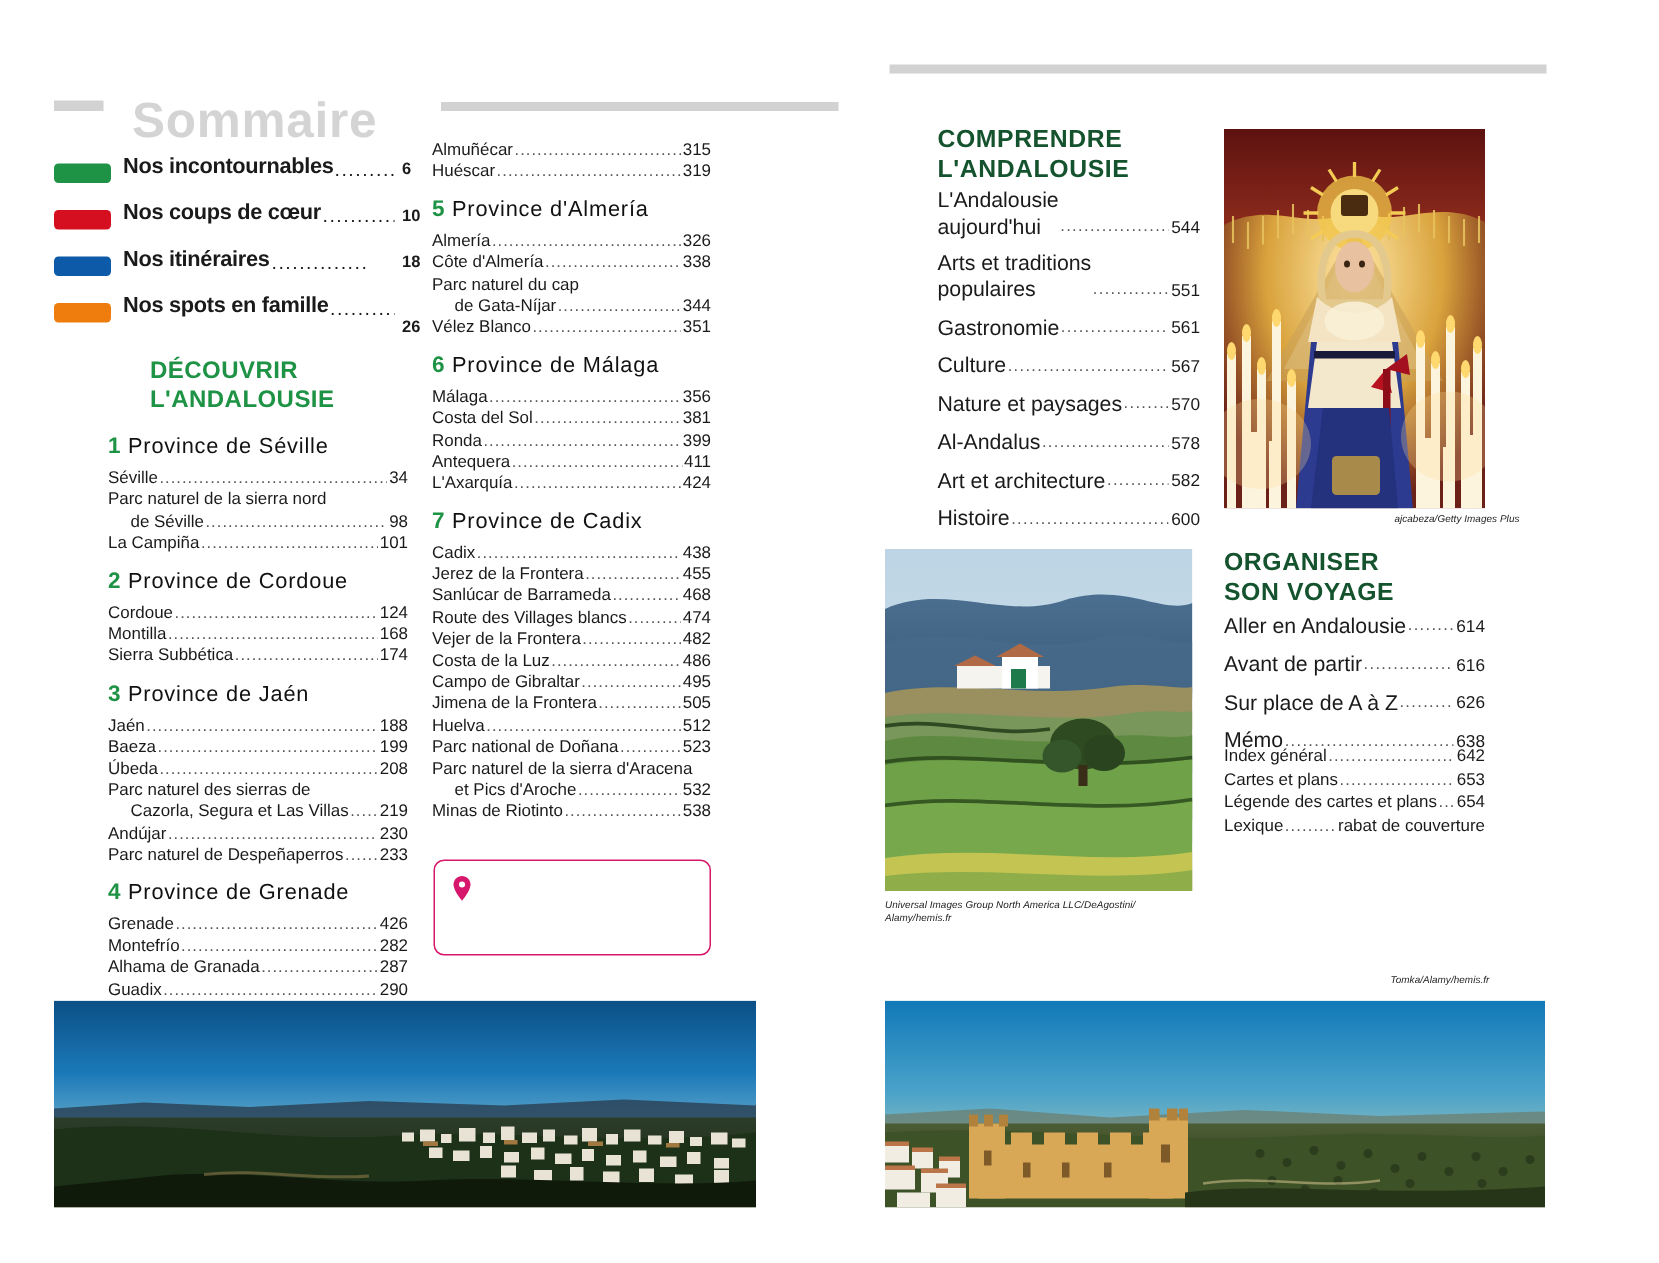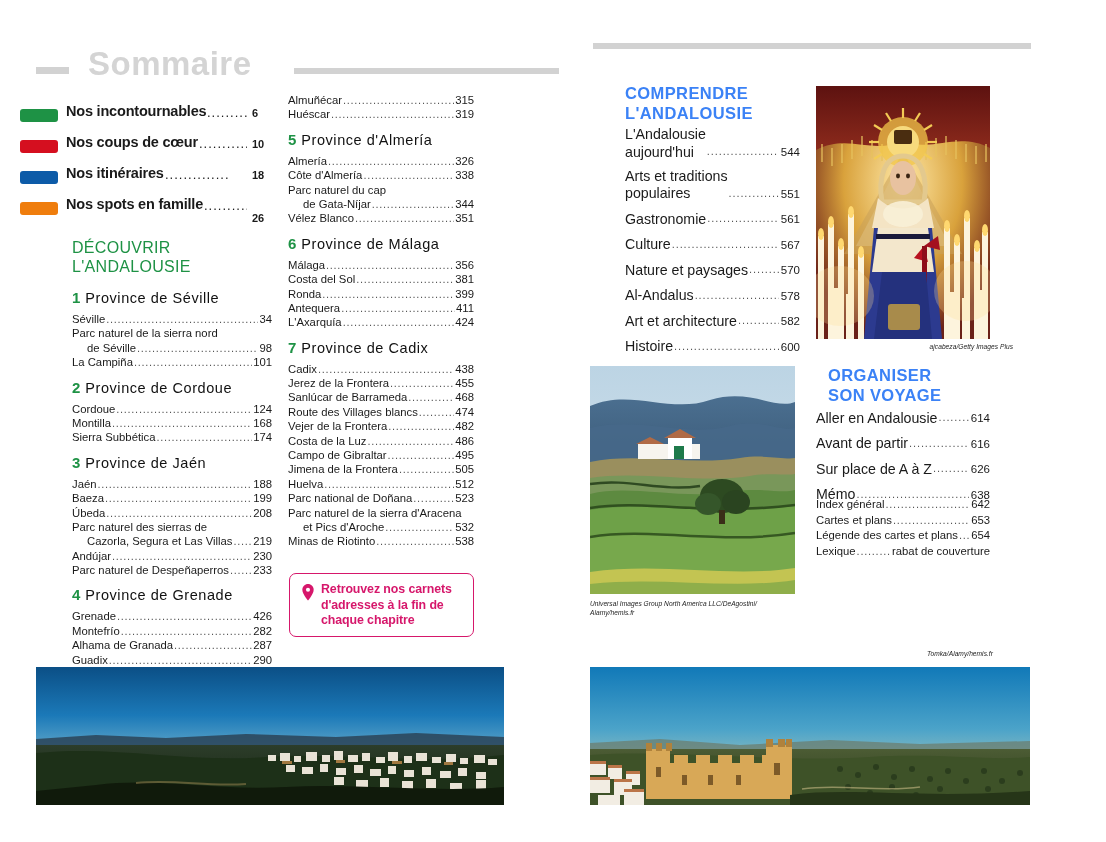--- a/index.html
+++ b/index.html
@@ -14,31 +14,31 @@
 
   
   #left-page { left: 0; top: 0; width: 553px; height: 842px; }
 
   .sommaire-head { position: absolute; left: 36px; top: 44px; width: 500px; height: 40px; }
   .rule-short {
     position: absolute; left: 0; top: 23px; width: 33px; height: 7px;
     background: #d2d2d2;
   }
   .sommaire-title {
-    position: absolute; left: 52px; top: 0px;
+    position: absolute; left: 52px; top: 16px;
     font-size: 33px; font-weight: bold; color: #d4d4d4;
     letter-spacing: 0.5px; line-height: 40px;
   }
   .rule-long {
     position: absolute; left: 258px; top: 24px; width: 265px; height: 6px;
     background: #d2d2d2;
   }
 
   
-  .legend { position: absolute; left: 20px; top: 103px; width: 290px; }
+  .legend { position: absolute; left: 36px; top: 103px; width: 290px; }
   .legend-row { position: relative; height: 31px; }
   .swatch {
     position: absolute; left: 0; top: 6px; width: 38px; height: 13px;
     border-radius: 3px;
   }
   .legend-label {
     position: absolute; left: 46px; top: 0px;
     font-size: 14.5px; font-weight: bold; color: #1a1a1a;
     letter-spacing: -0.2px; white-space: nowrap;
   }
@@ -47,22 +47,22 @@
     overflow: hidden; color: #1a1a1a; font-size: 13px;
     letter-spacing: 1px; white-space: nowrap;
   }
   .legend-page {
     position: absolute; top: 4px;
     font-size: 11px; font-weight: bold; color: #1a1a1a;
   }
 
   .section-head-green {
     position: absolute;
-    font-size: 16px; font-weight: normal; color: #1e9245;
-    line-height: 19px; letter-spacing: 0.3px;
+    font-size: 16px; font-weight: bold; color: #1e9245;
+    line-height: 19px; letter-spacing: 0.3px; margin-left: 28px;
   }
 
   
   .col { position: absolute; }
   .prov-title {
     position: relative; height: 22px; margin-top: 9px; margin-bottom: 1px;
     white-space: nowrap;
   }
   .prov-num {
     font-size: 15px; font-weight: bold; color: #1e9245;
@@ -101,21 +101,21 @@
 
   
   #right-page { left: 553px; top: 0; width: 553px; height: 842px; }
   .rule-top-right {
     position: absolute; left: 40px; top: 43px; width: 438px; height: 6px;
     background: #d2d2d2;
   }
 
   .big-head {
     position: absolute;
-    font-size: 16.5px; font-weight: bold; color: #3b82f6;
+    font-size: 16.5px; font-weight: bold; color: #14532d;
     line-height: 19.5px; letter-spacing: 0.4px;
   }
 
   .toc-row-big {
     position: relative; display: flex; align-items: flex-end;
     font-size: 14.2px; color: #1a1a1a; line-height: 18px;
     white-space: nowrap; margin-bottom: 6.5px;
   }
   .toc-row-big .t { flex: 0 0 auto; white-space: pre-line; line-height: 17.5px; }
   .toc-row-big .d {
@@ -422,21 +422,20 @@
         <span class="d">............................................................</span>
         <span class="p">538</span>
       </div>
     </div>
 
   <div class="callout">
     <svg class="pin-icon" viewBox="0 0 24 30">
       <path d="M12 0C6.5 0 2 4.5 2 10c0 7.5 10 19 10 19s10-11.5 10-19C22 4.5 17.5 0 12 0z" fill="#d6176b"></path>
       <circle cx="12" cy="10" r="3.6" fill="#ffffff"></circle>
     </svg>
-    <div class="callout-text">Retrouvez nos carnets d'adresses à la fin de chaque chapitre</div>
   </div>
 
   <div class="photo" style="left:36px; top:667px; width:468px; height:138px;">
     <svg width="468" height="138" viewBox="0 0 468 138" preserveAspectRatio="none">
       <defs>
         <linearGradient id="lsky" x1="0" y1="0" x2="0" y2="1">
           <stop offset="0%" stop-color="#0b4f86"></stop>
           <stop offset="35%" stop-color="#1b79b8"></stop>
           <stop offset="68%" stop-color="#74b5cf"></stop>
           <stop offset="88%" stop-color="#cfd9a8"></stop>
@@ -698,21 +697,21 @@
       </g>
       <path d="M0 172 C60 162, 130 180, 205 168 L205 228 L0 228 Z" fill="#77a84c"></path>
       <path d="M0 171 C60 161, 130 179, 205 167" stroke="#365822" stroke-width="2.5" fill="none"></path>
       <path d="M0 206 C70 196, 140 212, 205 202 L205 228 L0 228 Z" fill="#c3c452"></path>
       <path d="M0 218 C70 210, 140 224, 205 214 L205 228 L0 228 Z" fill="#8fae4a"></path>
     </svg>
   </div>
   <div class="credit" style="left:37px; top:600px; width:185px; white-space:pre-line;">Universal Images Group North America LLC/DeAgostini/
 Alamy/hemis.fr</div>
 
-  <div class="big-head" style="left:263px; top:366px; white-space:pre-line;margin-left:12px;">ORGANISER
+  <div class="big-head" style="left:263px; top:366px; white-space:pre-line;">ORGANISER
 SON VOYAGE</div>
 
   <div style="position:absolute; left:263px; top:408px; width:174px;" id="organiser-list">
       <div class="toc-row-big">
         <span class="t">Aller en Andalousie</span>
         <span class="d">........................................</span>
         <span class="p">614</span>
       </div>
       <div class="toc-row-big">
         <span class="t">Avant de partir</span>

